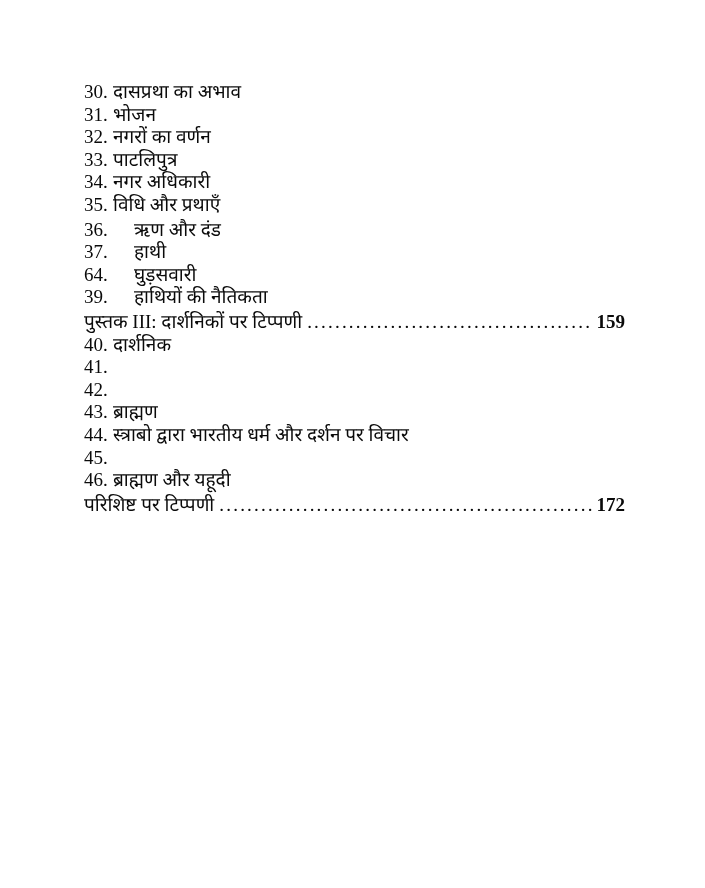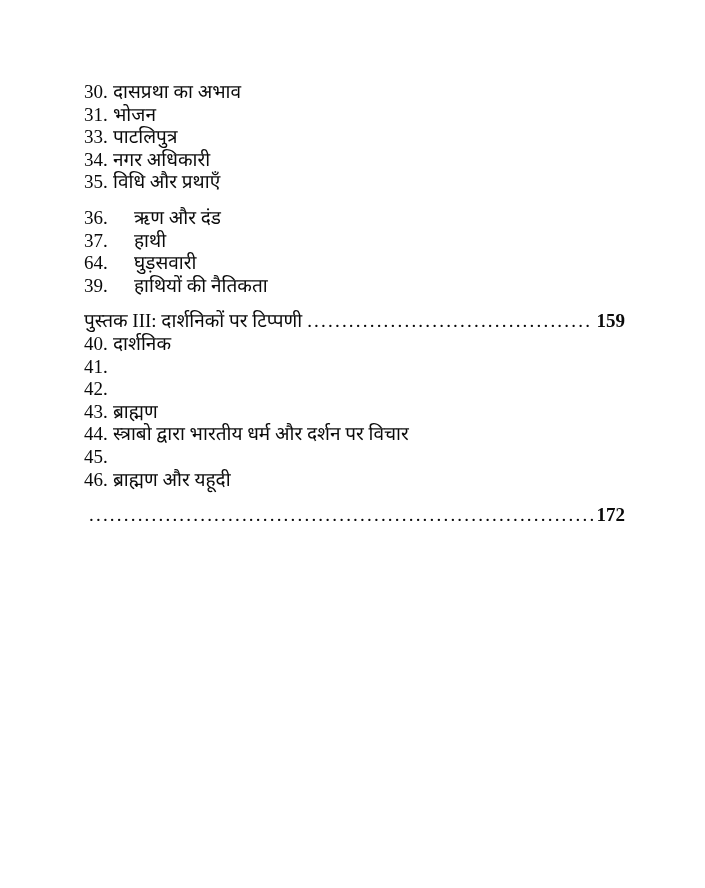--- a/index.html
+++ b/index.html
@@ -16,21 +16,21 @@
   }
   .page {
     box-sizing: border-box;
     width: 705px;
     height: 888px;
     padding: 81px 80px 0 84px;
     background: #ffffff;
     border-radius: 7px;
   }
   .toc-group { margin: 0; }
-  .toc-group.gap-above { margin-top: 13px; }
+  .toc-group.gap-above { margin-top: 2px; }
   .toc-row {
     display: flex;
     align-items: baseline;
     font-size: 19px;
     line-height: 22.6px;
     white-space: nowrap;
   }
   .toc-row .num {
     flex: 0 0 auto;
     min-width: 29px;
@@ -58,20 +58,24 @@
 <div class="page">
 
   <div class="toc-group">
     <div class="toc-row">
       <span class="num">30.</span>
       <span class="label">दासप्रथा का अभाव</span>
     </div>
     <div class="toc-row">
       <span class="num">31.</span>
       <span class="label">भोजन</span>
+    </div>
+    <div class="toc-row">
+      <span class="num">32.</span>
+      <span class="label">नगरों का वर्णन</span>
     </div>
     <div class="toc-row">
       <span class="num">33.</span>
       <span class="label">पाटलिपुत्र</span>
     </div>
     <div class="toc-row">
       <span class="num">34.</span>
       <span class="label">नगर अधिकारी</span>
     </div>
     <div class="toc-row">
@@ -127,18 +131,19 @@
       <span class="num">45.</span>
     </div>
     <div class="toc-row">
       <span class="num">46.</span>
       <span class="label">ब्राह्मण और यहूदी</span>
     </div>
   </div>
 
   <div class="toc-group gap-above">
     <div class="toc-row">
+      <span class="label">परिशिष्ट पर टिप्पणी</span>
       <span class="leader"></span>
       <span class="pagenum">172</span>
     </div>
   </div>
 
 </div>
 
 </body></html>

